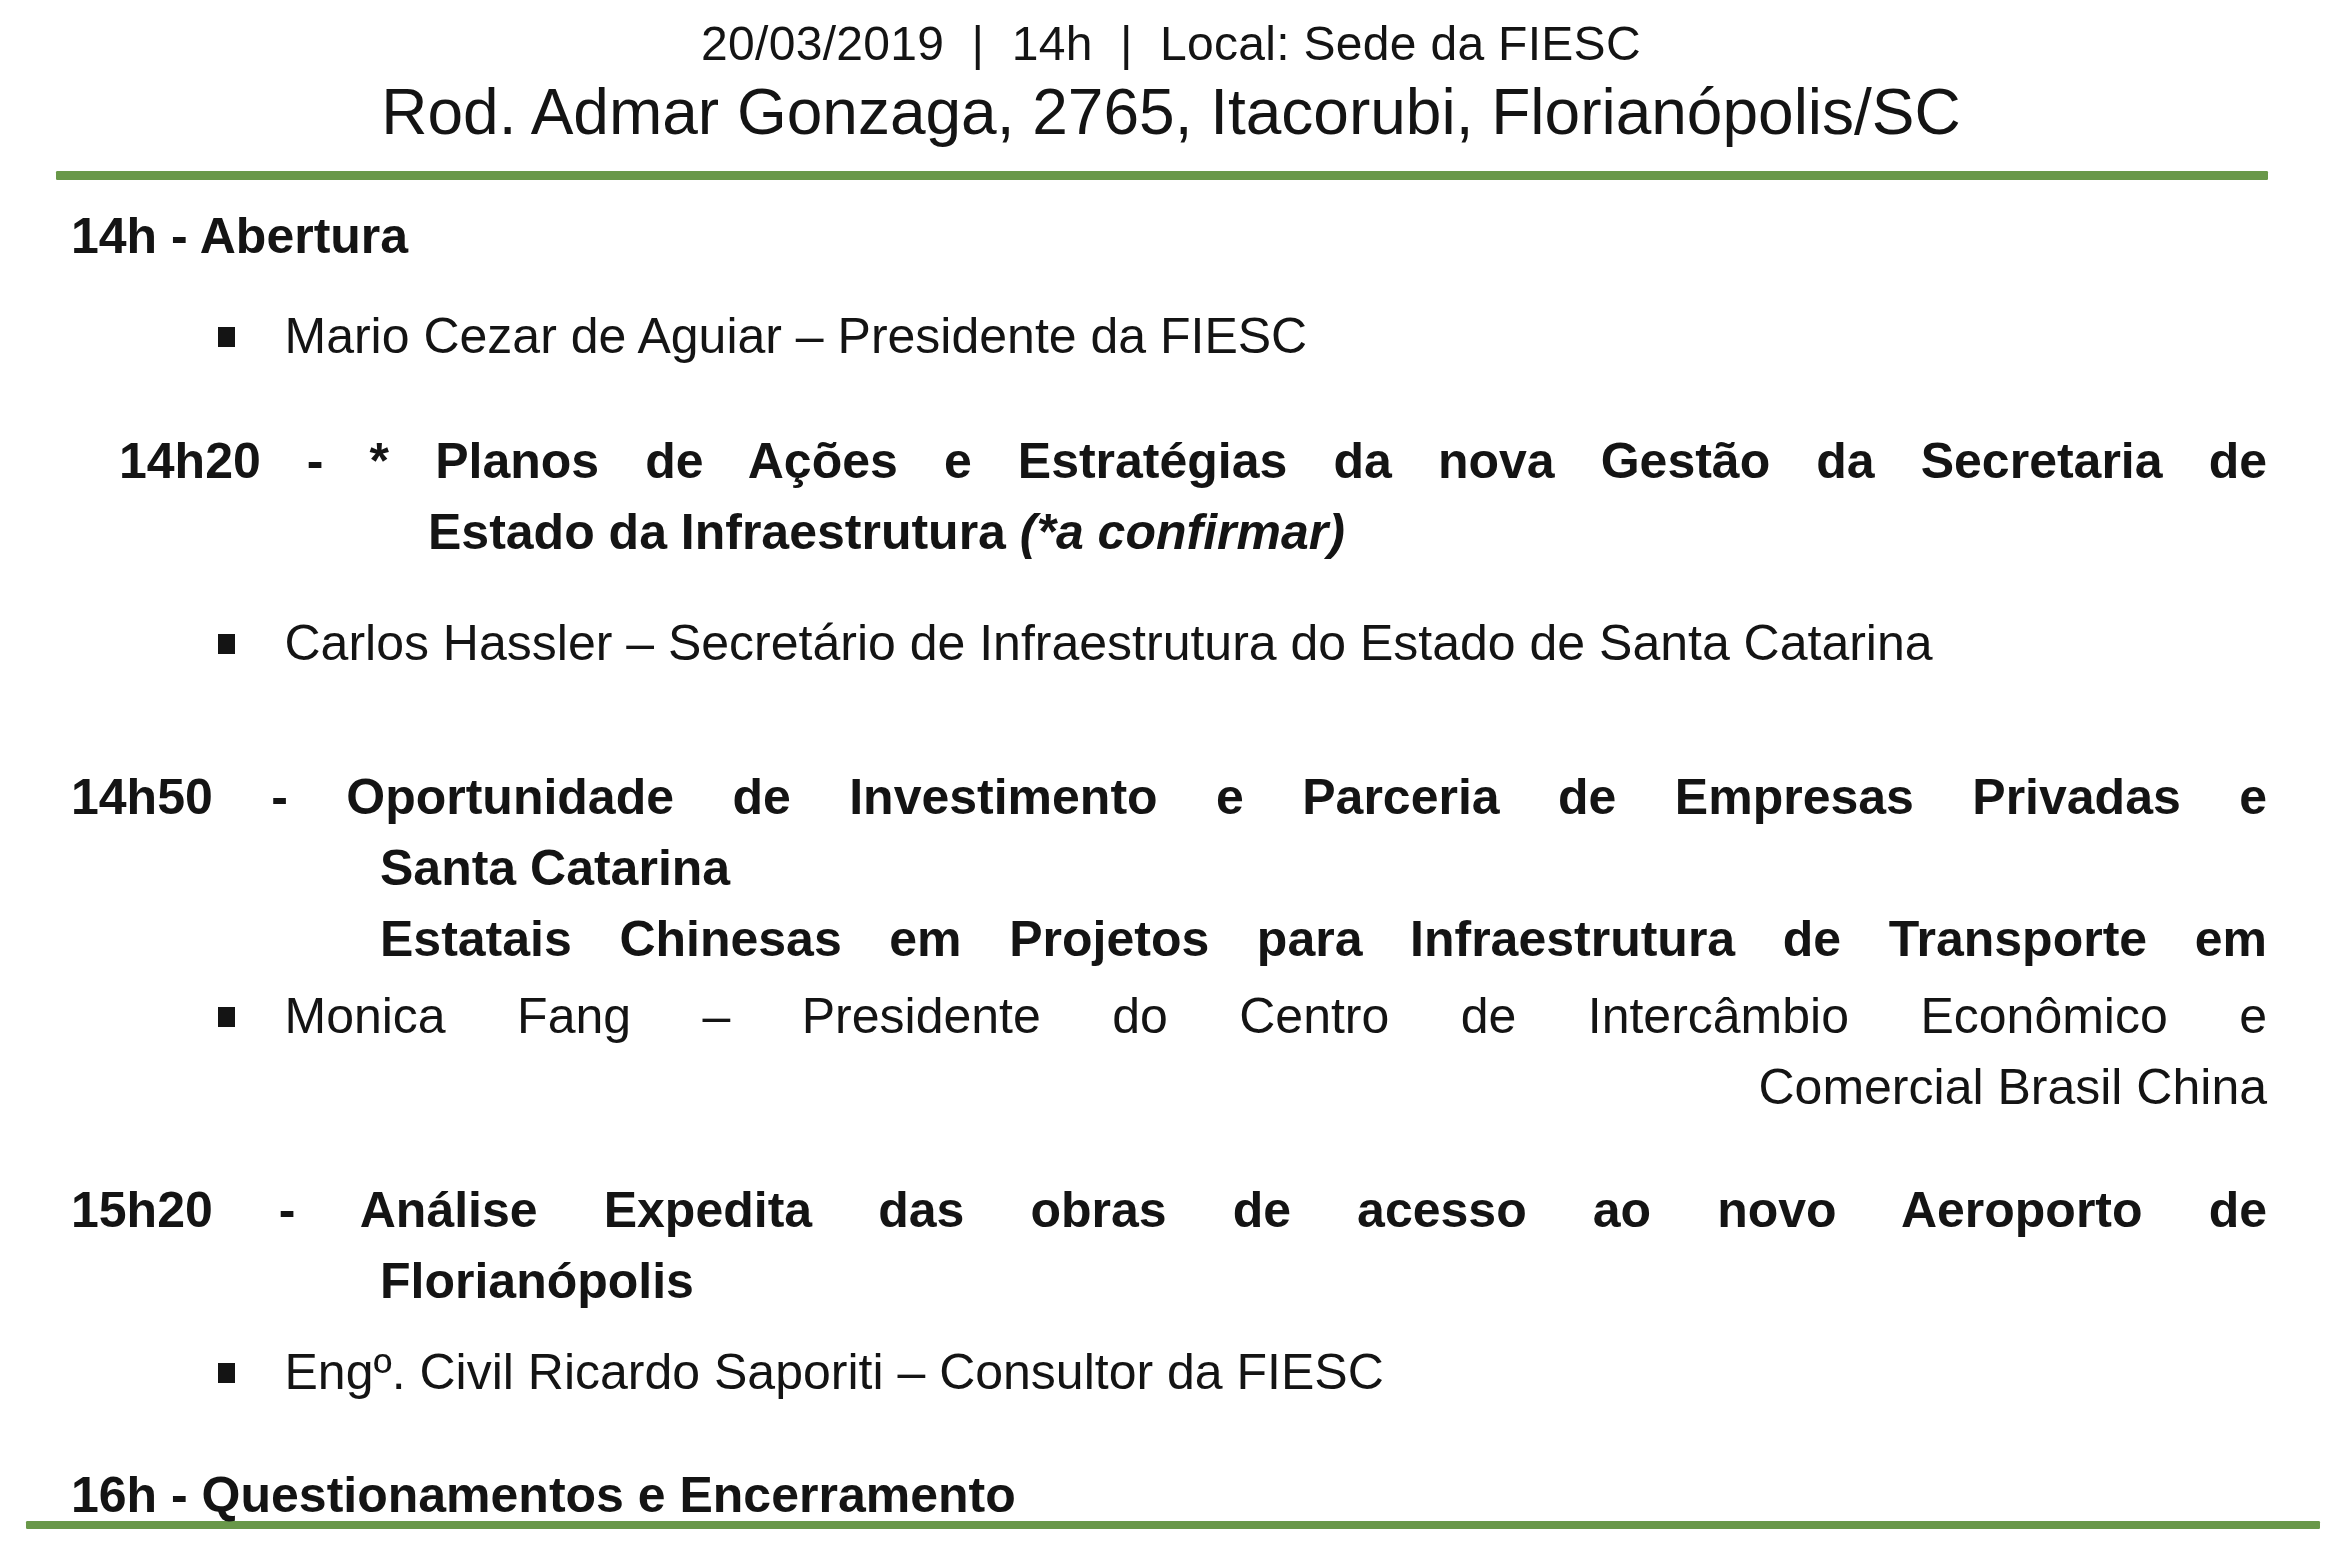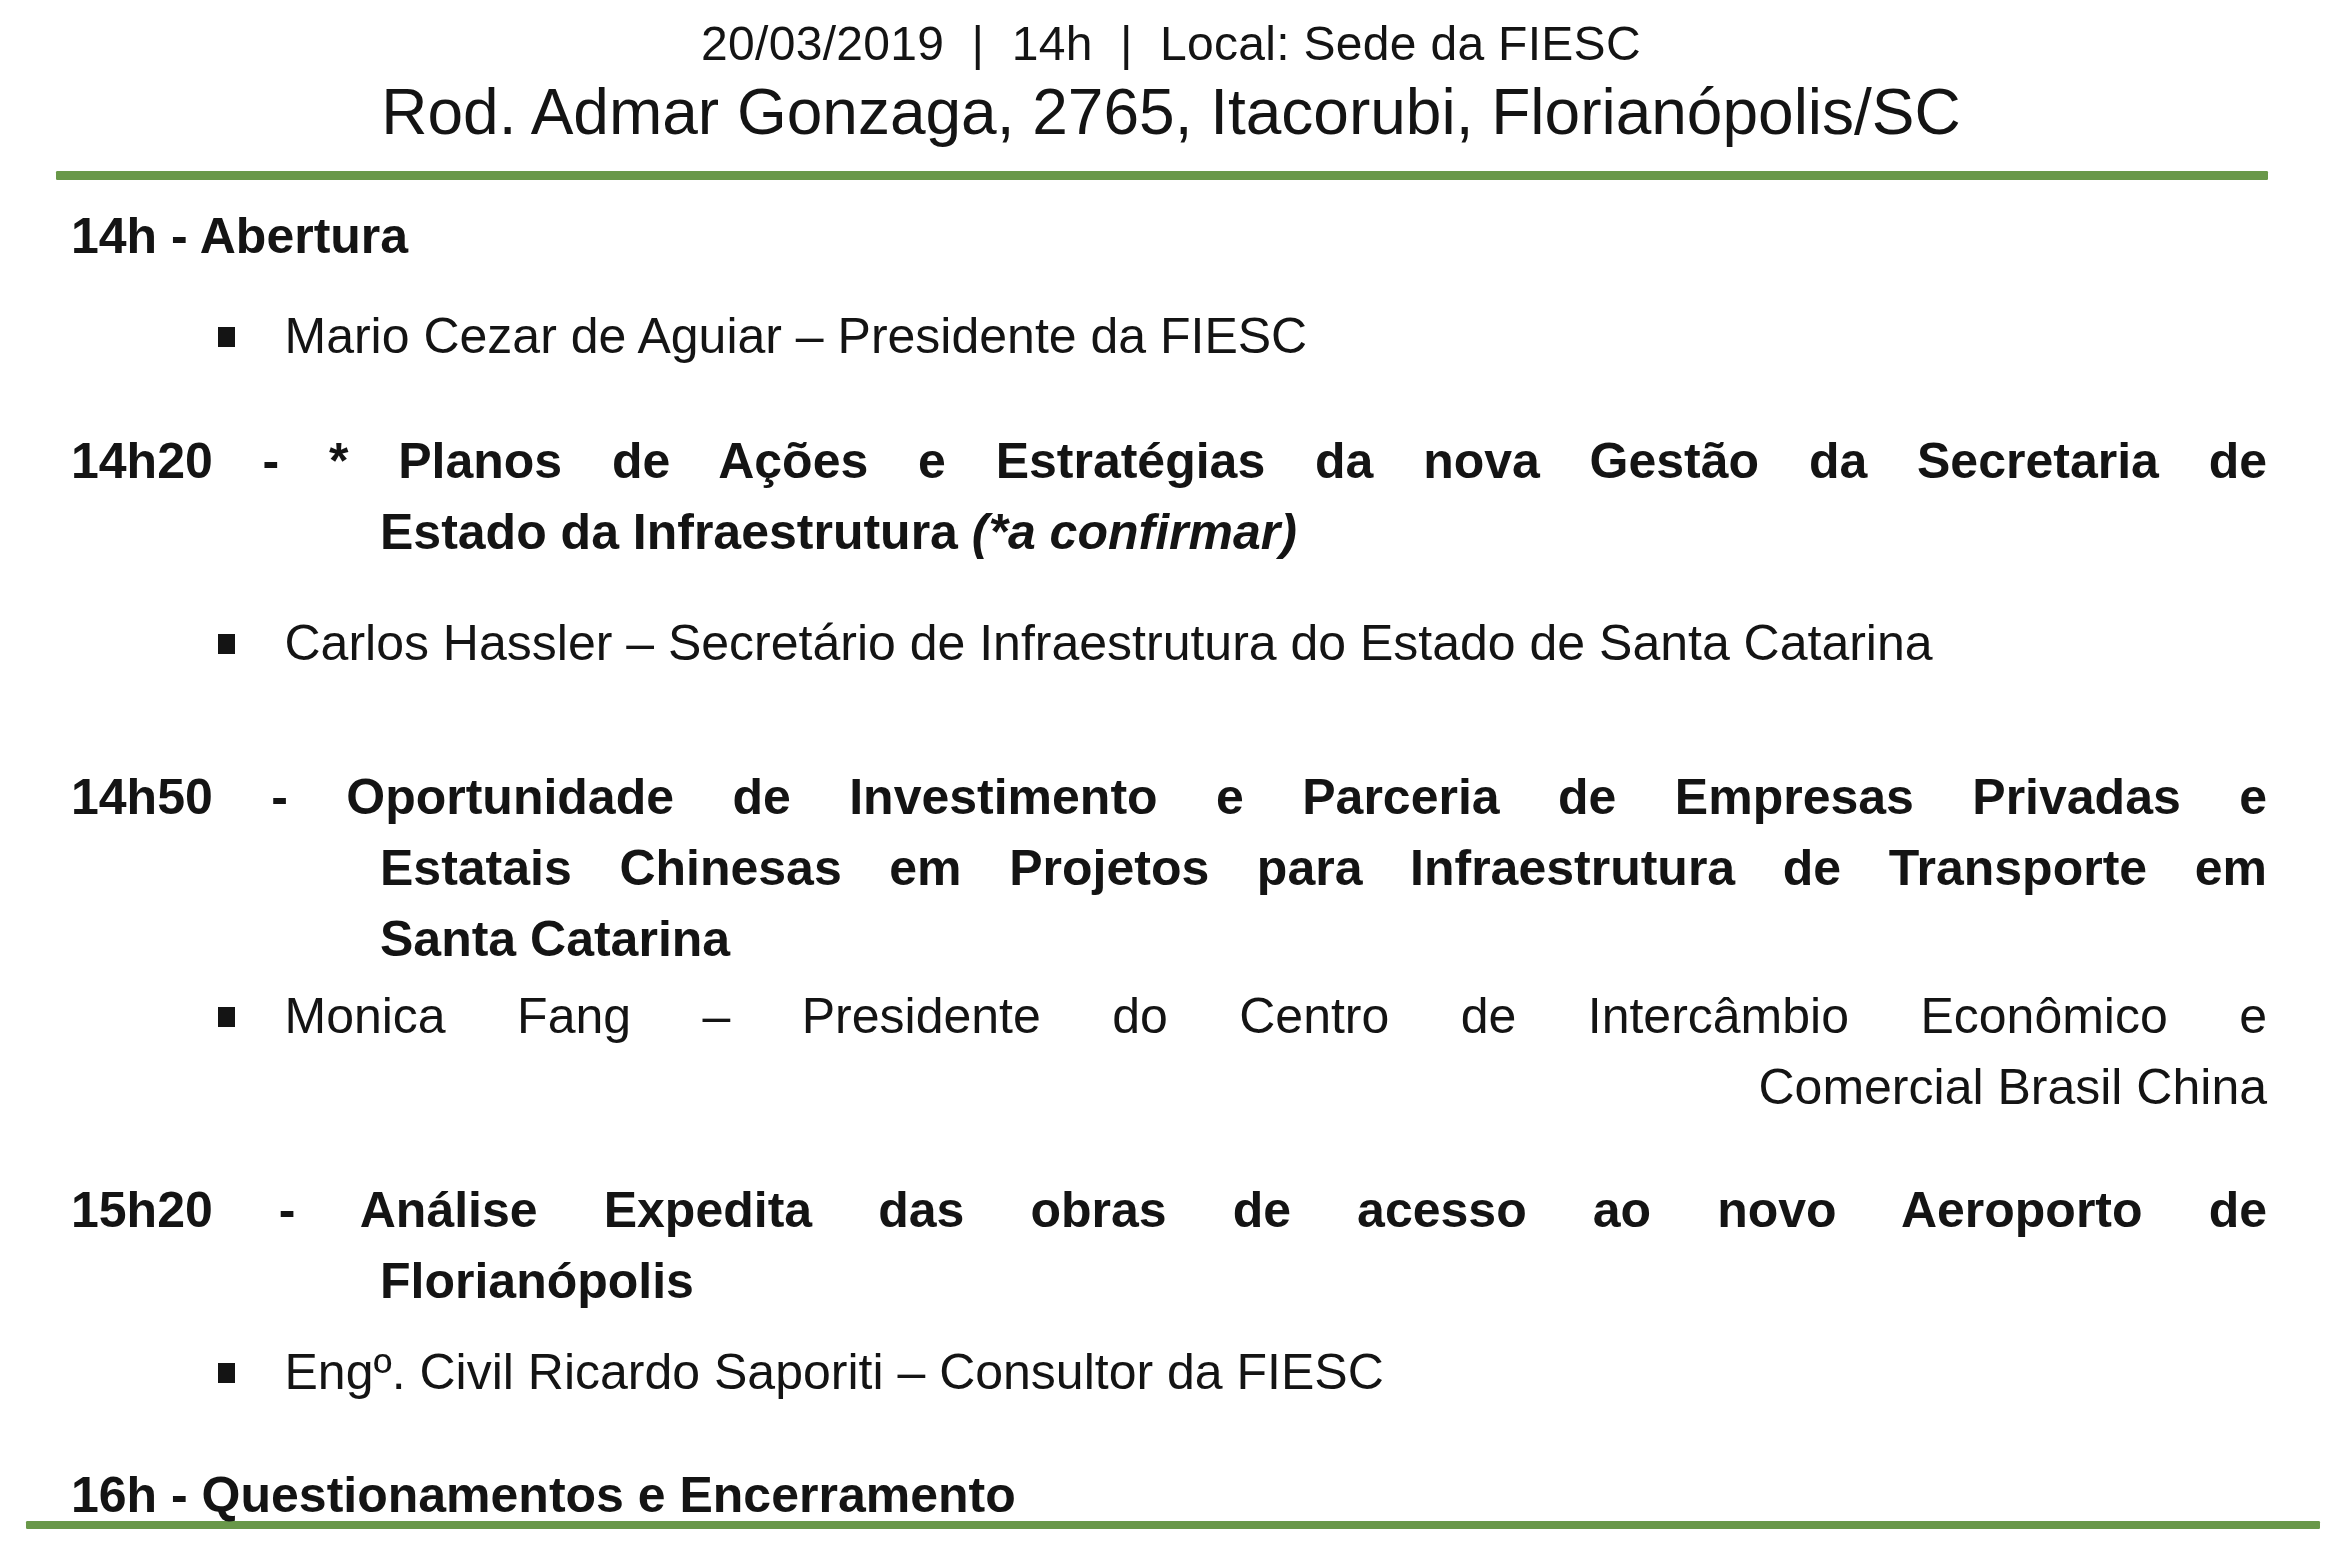--- a/index.html
+++ b/index.html
@@ -96,21 +96,21 @@
   .bullet .btext .line {
     line-height: 71px;
   }
   .monica-l2 {
     margin-left: 469px;
     text-align: right;
   }
   
   .mt-item1   { margin-top: 21px;  }
   .mt-mario   { margin-top: 29px;  }
-  .mt-item2   { margin-top: 54px;  }
+  .mt-item2   { margin-top: 54px; margin-left: 48px;  }
   .mt-carlos  { margin-top: 40px;  }
   .mt-item3   { margin-top: 83px; }
   .mt-monica  { margin-top: 6.6px;  }
   .mt-item4   { margin-top: 52px;  }
   .mt-ricardo { margin-top: 20px;  }
   .mt-item5   { margin-top: 52px;  }
 </style>
 </head>
 <body>
 
@@ -139,22 +139,22 @@
   </div>
   <div class="bullet mt-carlos">
     <span class="sq"></span>
     <div class="btext">
       <div class="line">Carlos Hassler – Secretário de Infraestrutura do Estado de Santa Catarina</div>
     </div>
   </div>
 
   <div class="item mt-item3">
     <div class="line jline">14h50 - Oportunidade de Investimento e Parceria de Empresas Privadas e</div>
+    <div class="line cont">Santa Catarina</div>
     <div class="line cont jline">Estatais Chinesas em Projetos para Infraestrutura de Transporte em</div>
-    <div class="line cont">Santa Catarina</div>
   </div>
   <div class="bullet mt-monica">
     <span class="sq"></span>
     <div class="btext">
       <div class="line jline">Monica Fang – Presidente do Centro de Intercâmbio Econômico e</div>
       <div class="line monica-l2">Comercial Brasil China</div>
     </div>
   </div>
 
   <div class="item mt-item4">

